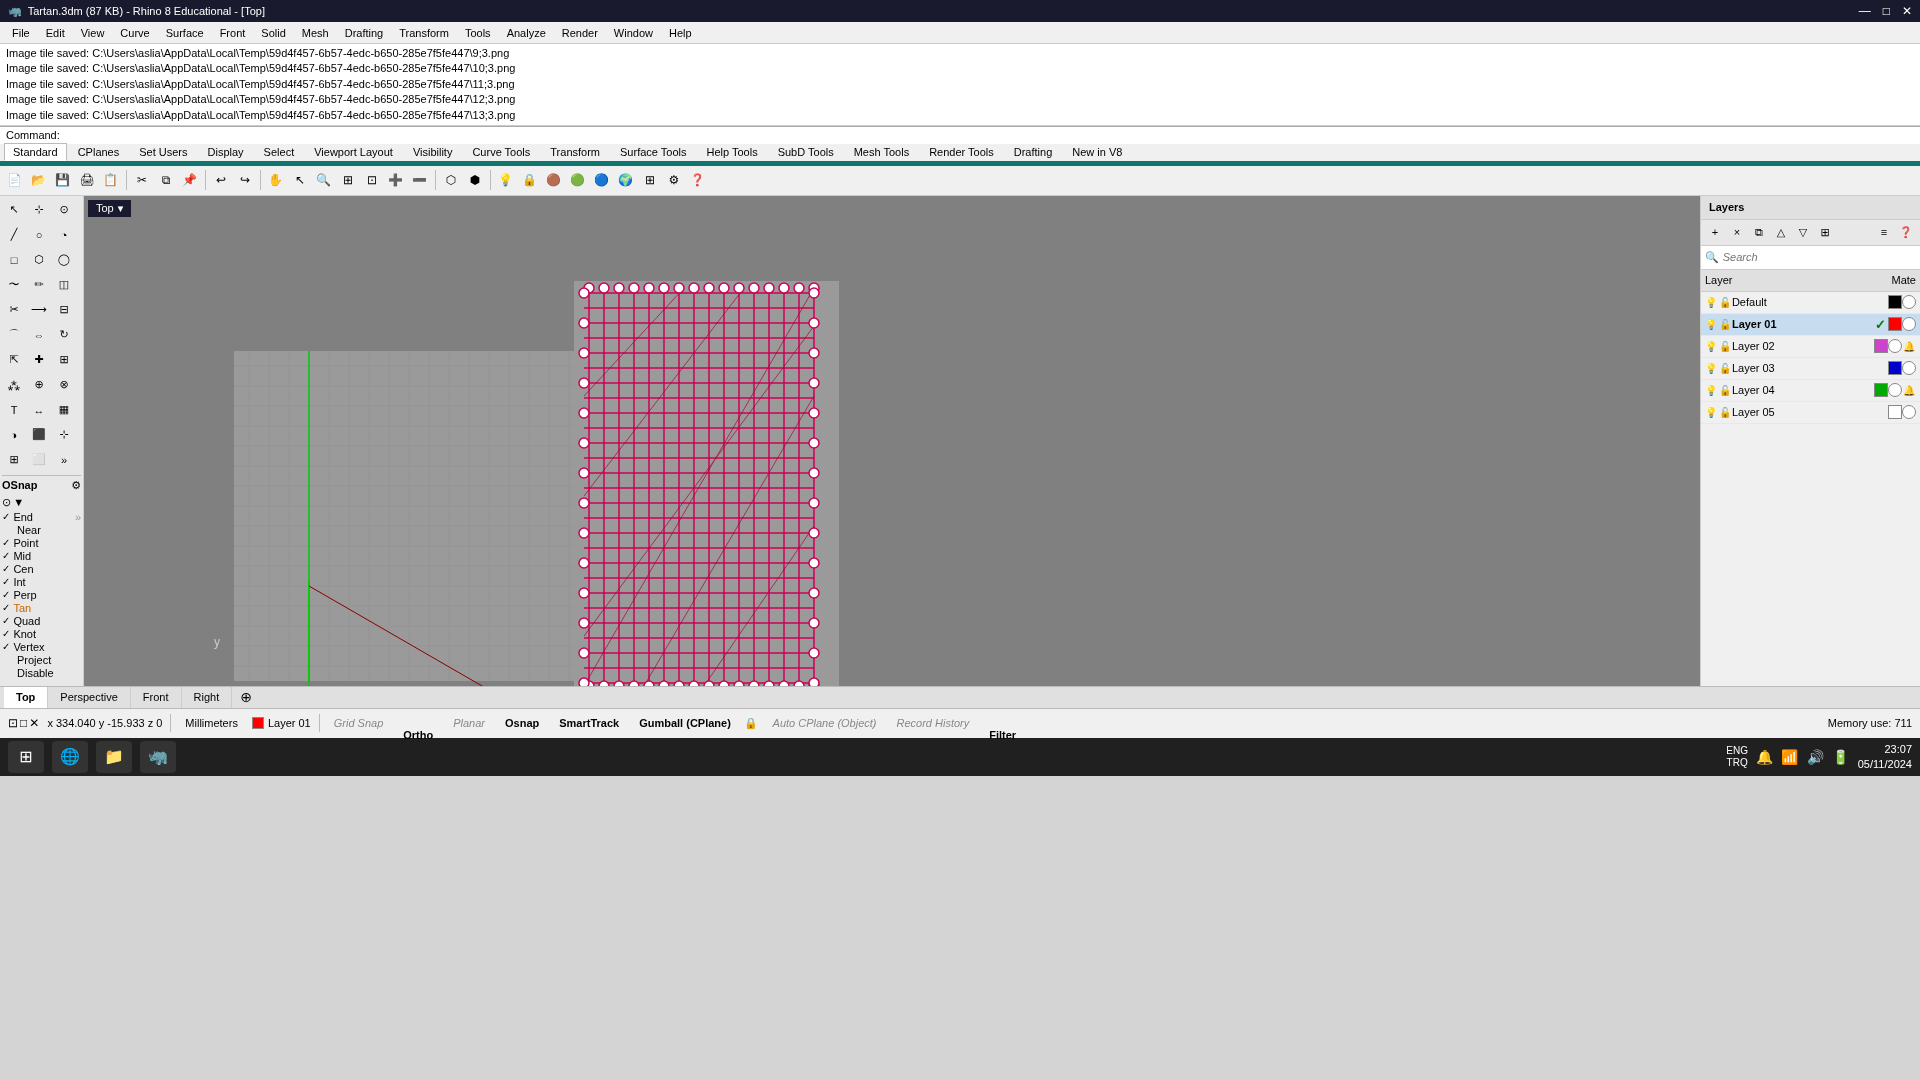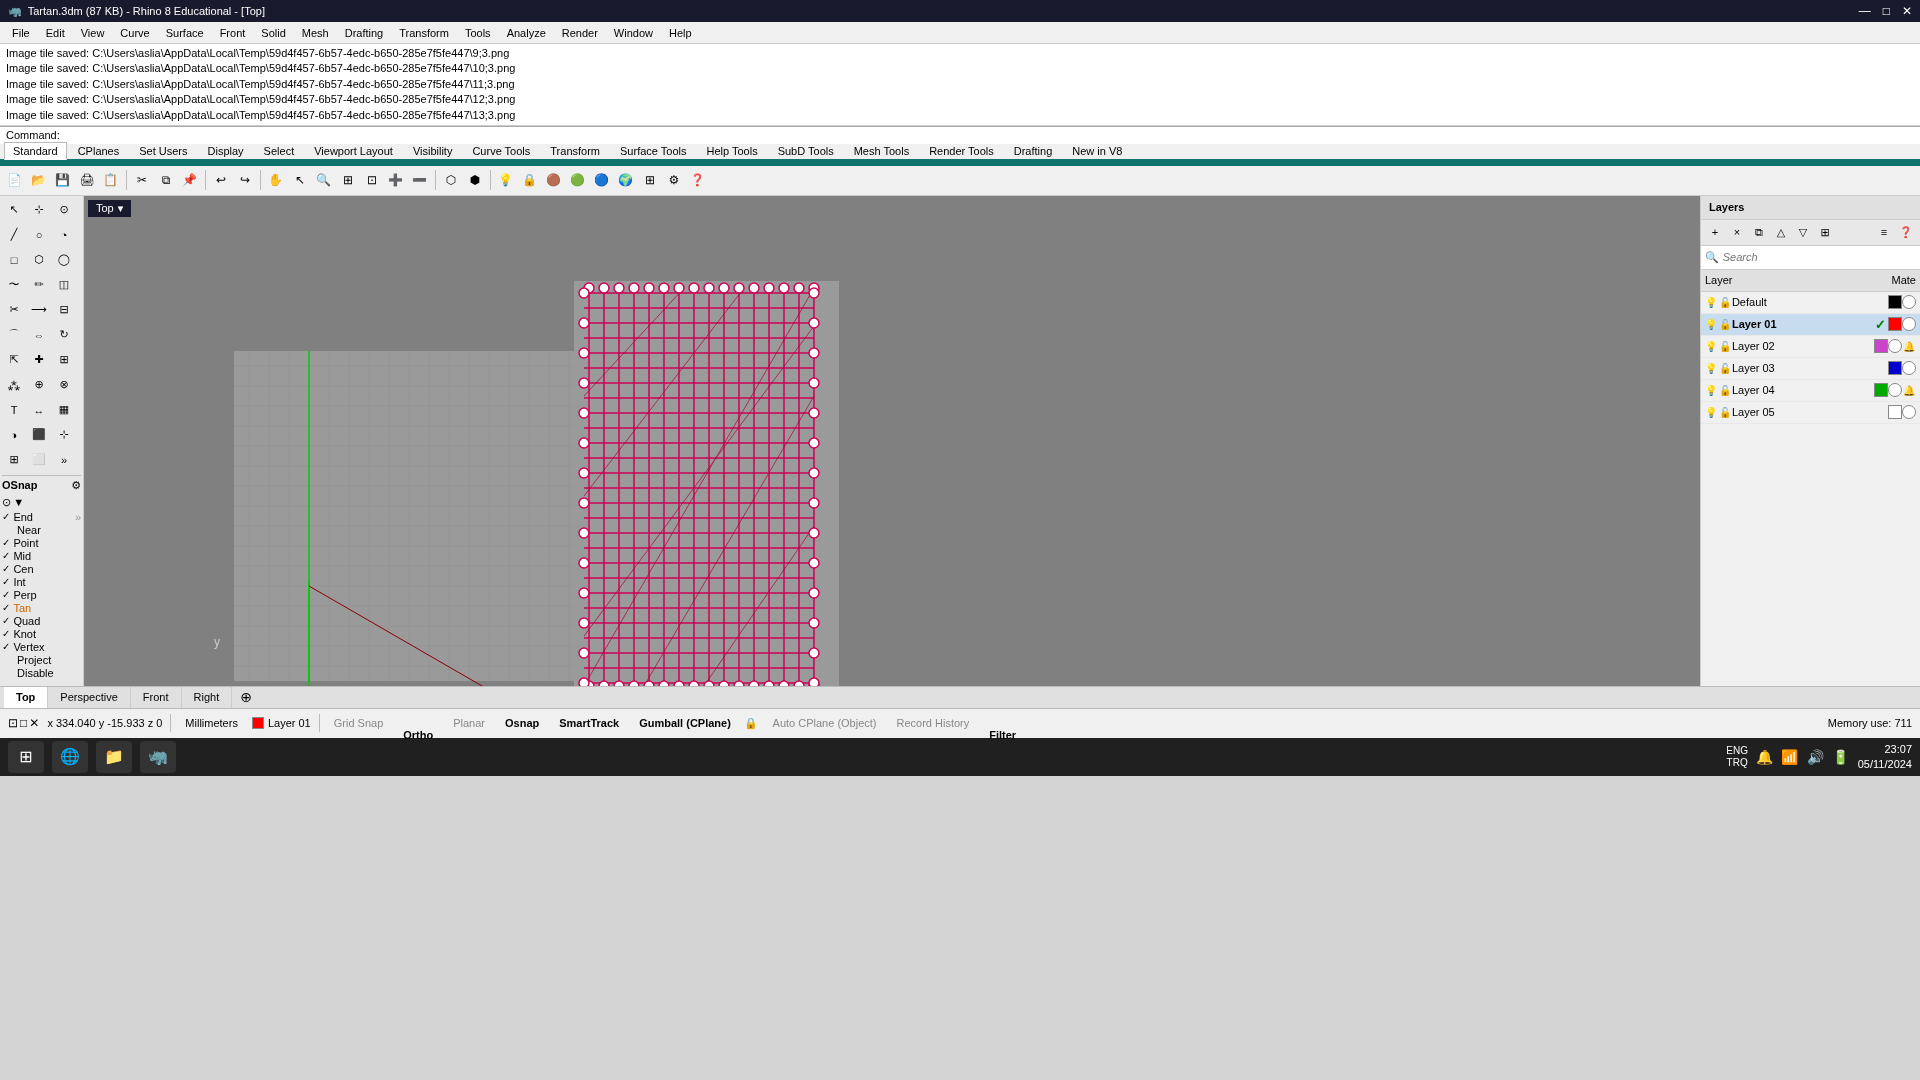--- a/index.html
+++ b/index.html
@@ -33,21 +33,21 @@
     #command-line {
       width: 100%; background: #fff; height: 18px;
       padding: 0 6px; font-size: 11px; color: #000;
       border-top: 1px solid #aaa; display: flex; align-items: center;
     }
 
     
     #toolbar-tabs {
       width: 100%; height: 22px; background: #f0f0f0;
       display: flex; align-items: center; padding: 0 4px;
-      border-bottom: 7px solid #0f766e; gap: 2px;
+      border-bottom: 5px solid #0f766e; gap: 2px;
     }
     #toolbar-tabs span {
       padding: 2px 8px; cursor: pointer; font-size: 11px;
       border: 1px solid transparent;
     }
     #toolbar-tabs .active-tab { background: #fff; border-color: #bbb; border-bottom-color: #fff; }
 
     
     #icon-toolbar {
       width: 100%; height: 30px; background: #f0f0f0;
@@ -146,21 +146,21 @@
     .vp-tab-add { padding: 2px 8px; cursor: pointer; font-size: 14px; }
 
     
     #statusbar {
       width: 100%; height: 30px; background: #f0f0f0;
       display: flex; align-items: center; padding: 0 8px; gap: 8px;
       border-top: 1px solid #bbb; font-size: 11px;
     }
     .status-item { padding: 2px 6px; cursor: pointer; }
     .status-active { font-weight: bold; color: #000; }
-    .status-inactive { color: #888; }
+    .status-inactive { color: #888; font-style: italic; }
     .status-highlight { color: #000; font-weight: bold; margin-top: 24px; }
     .status-sep { width: 1px; height: 18px; background: #bbb; }
     .status-layer { display: flex; align-items: center; gap: 4px; }
     .layer-color-small { width: 12px; height: 12px; border: 1px solid #888; display: inline-block; }
 
     
     #taskbar {
       width: 100%; height: 38px; background: #202020;
       display: flex; align-items: center; padding: 0 8px; gap: 8px;
     }

